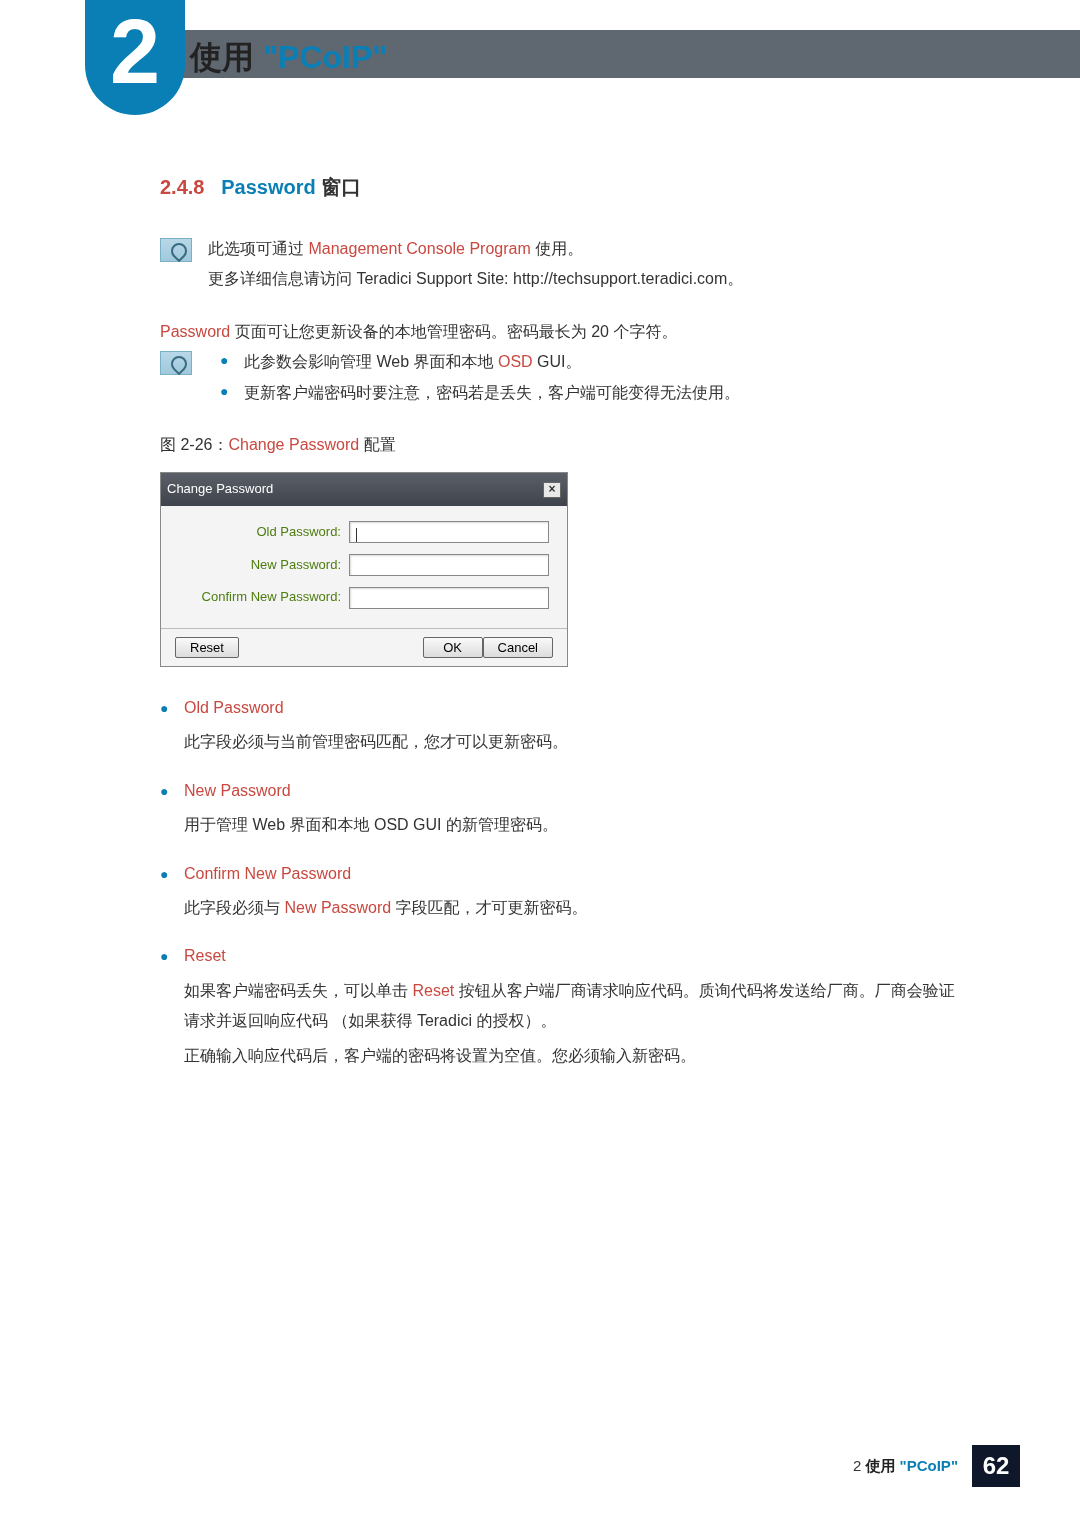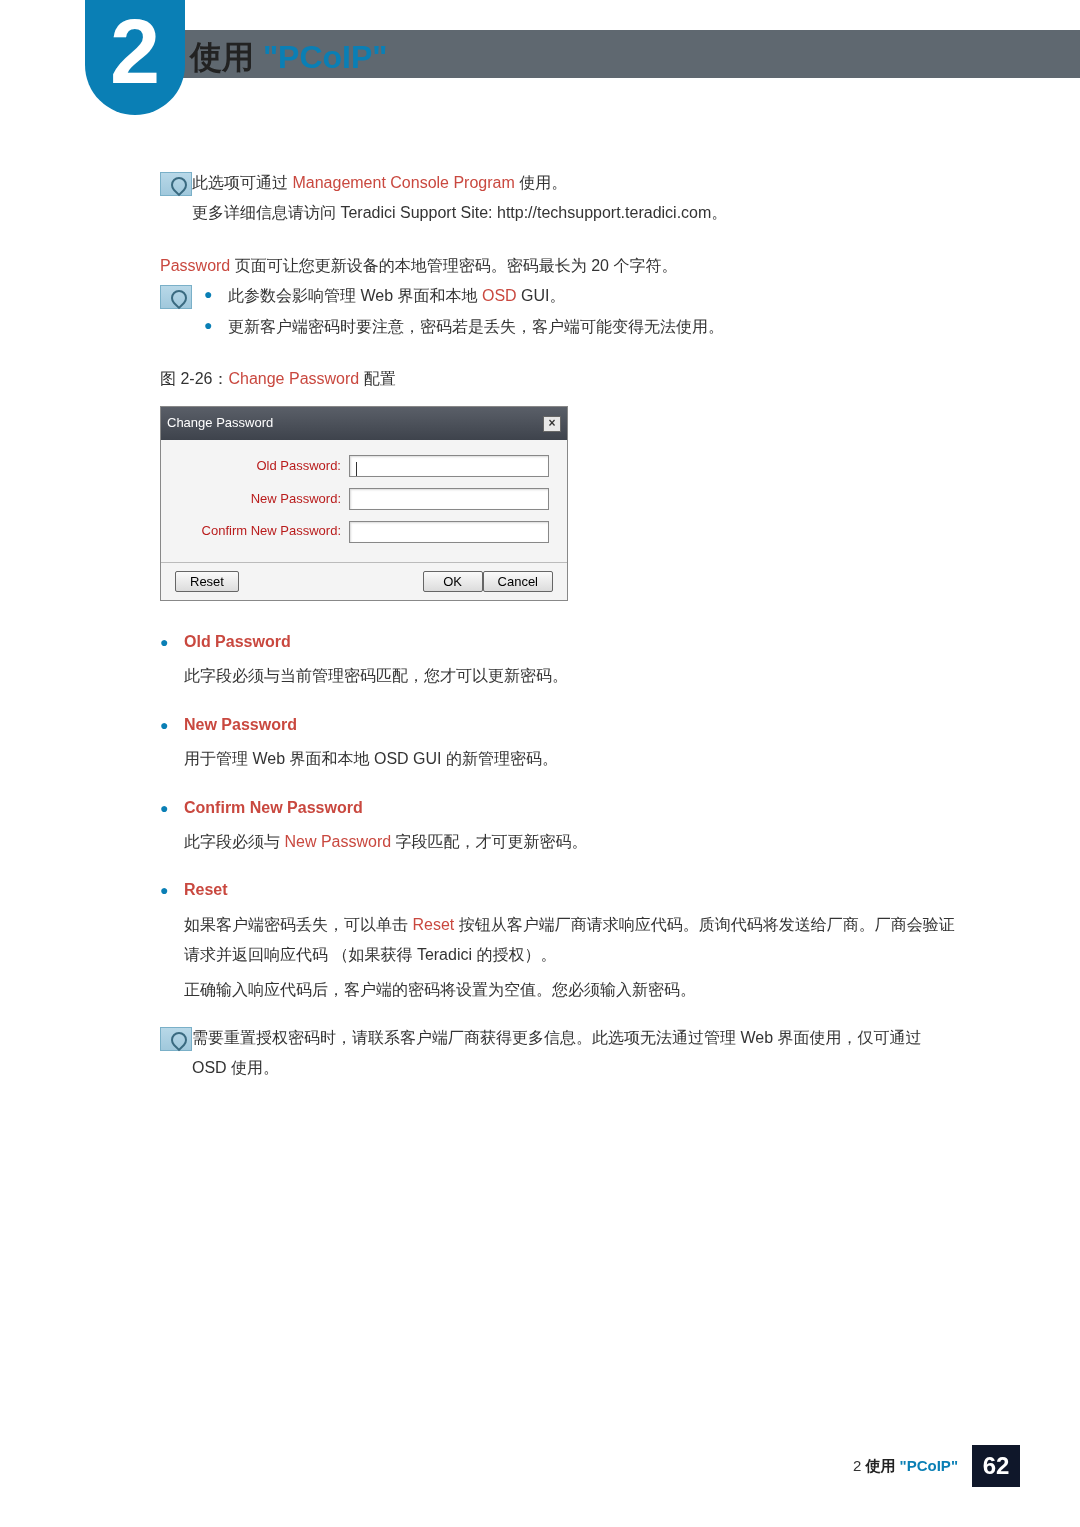--- a/index.html
+++ b/index.html
@@ -55,20 +55,21 @@
     font-size: 20px;
     font-weight: bold;
     margin-bottom: 28px;
   }
   .sec-num { color: #c9483f; }
   .sec-kw { color: #0a7fb5; }
   .sec-rest { color: #333; }
   .note-row {
     display: flex;
     align-items: flex-start;
+    gap: 16px;
     margin-bottom: 22px;
   }
   .note-icon {
     flex: 0 0 32px;
     height: 24px;
     background: linear-gradient(#b8d8e8, #a0c8dc);
     border: 1px solid #7ab0c8;
     margin-top: 4px;
     position: relative;
   }
@@ -130,21 +131,21 @@
   .dialog-body { padding: 14px 18px 10px; }
   .field-row {
     display: flex;
     align-items: center;
     margin-bottom: 8px;
   }
   .field-label {
     width: 170px;
     text-align: right;
     padding-right: 8px;
-    color: #b91c1c;
+    color: #4d7c0f;
   }
   .field-input {
     flex: 1;
     border: 1px solid #888;
     height: 22px;
     background: #fff;
     box-shadow: inset 1px 1px 2px rgba(0,0,0,.15);
     padding: 0 4px;
     font-family: inherit;
     font-size: 13px;
@@ -168,21 +169,21 @@
   }
   .dlg-right { display: flex; }
   .def-list { margin-left: 0; }
   .def-item { margin-bottom: 18px; }
   .def-head {
     display: flex;
     gap: 14px;
     align-items: baseline;
   }
   .def-title {
-    font-weight: bold;
+    font-weight: normal;
     color: #c9483f;
   }
   .def-body {
     margin-left: 24px;
     margin-top: 4px;
   }
   .footer {
     position: absolute;
     bottom: 40px;
     right: 60px;
@@ -220,20 +221,25 @@
   <span class="chapter-number">2</span>
 </div>
 <div class="header-bar">
   <div class="header-title">
     <span class="black">使用 </span><span class="blue">"PCoIP"</span>
   </div>
 </div>
 
 <div class="content">
 
+  <div class="section-heading">
+    <span class="sec-num">2.4.8</span>
+    <span> &nbsp; </span>
+    <span class="sec-kw">Password</span><span class="sec-rest"> 窗口</span>
+  </div>
 
   <div class="note-row">
     <div class="note-icon"></div>
     <div class="note-body">
       <div>
         <span>此选项可通过 </span><span class="red-text">Management Console Program</span><span> 使用。</span>
       </div>
       <div>
         <span>更多详细信息请访问 </span><span class="bold">Teradici Support Site</span><span>: http://techsupport.teradici.com。</span>
       </div>
@@ -321,24 +327,20 @@
         <span class="bullet-dot">●</span>
         <span class="def-title">Reset</span>
       </div>
       <div class="def-body">
         <span>如果客户端密码丢失，可以单击 </span><span class="red-text bold">Reset</span><span> 按钮从客户端厂商请求响应代码。质询代码将发送给厂商。厂商会验证请求并返回响应代码 （如果获得 </span><span class="bold">Teradici</span><span> 的授权）。</span>
         <div style="margin-top:4px">正确输入响应代码后，客户端的密码将设置为空值。您必须输入新密码。</div>
       </div>
     </div>
   </div>
 
-  <div class="note-row" style="margin-top:6px">
-    <div class="note-icon"></div>
-    <div class="note-body">需要重置授权密码时，请联系客户端厂商获得更多信息。此选项无法通过管理 Web 界面使用，仅可通过 OSD 使用。</div>
-  </div>
 
 </div>
 
 <div class="footer">
   <span class="footer-text">
     <span class="bold">2 </span><span class="black">使用 </span><span class="blue">"PCoIP"</span>
   </span>
   <span class="page-num">62</span>
 </div>
 

